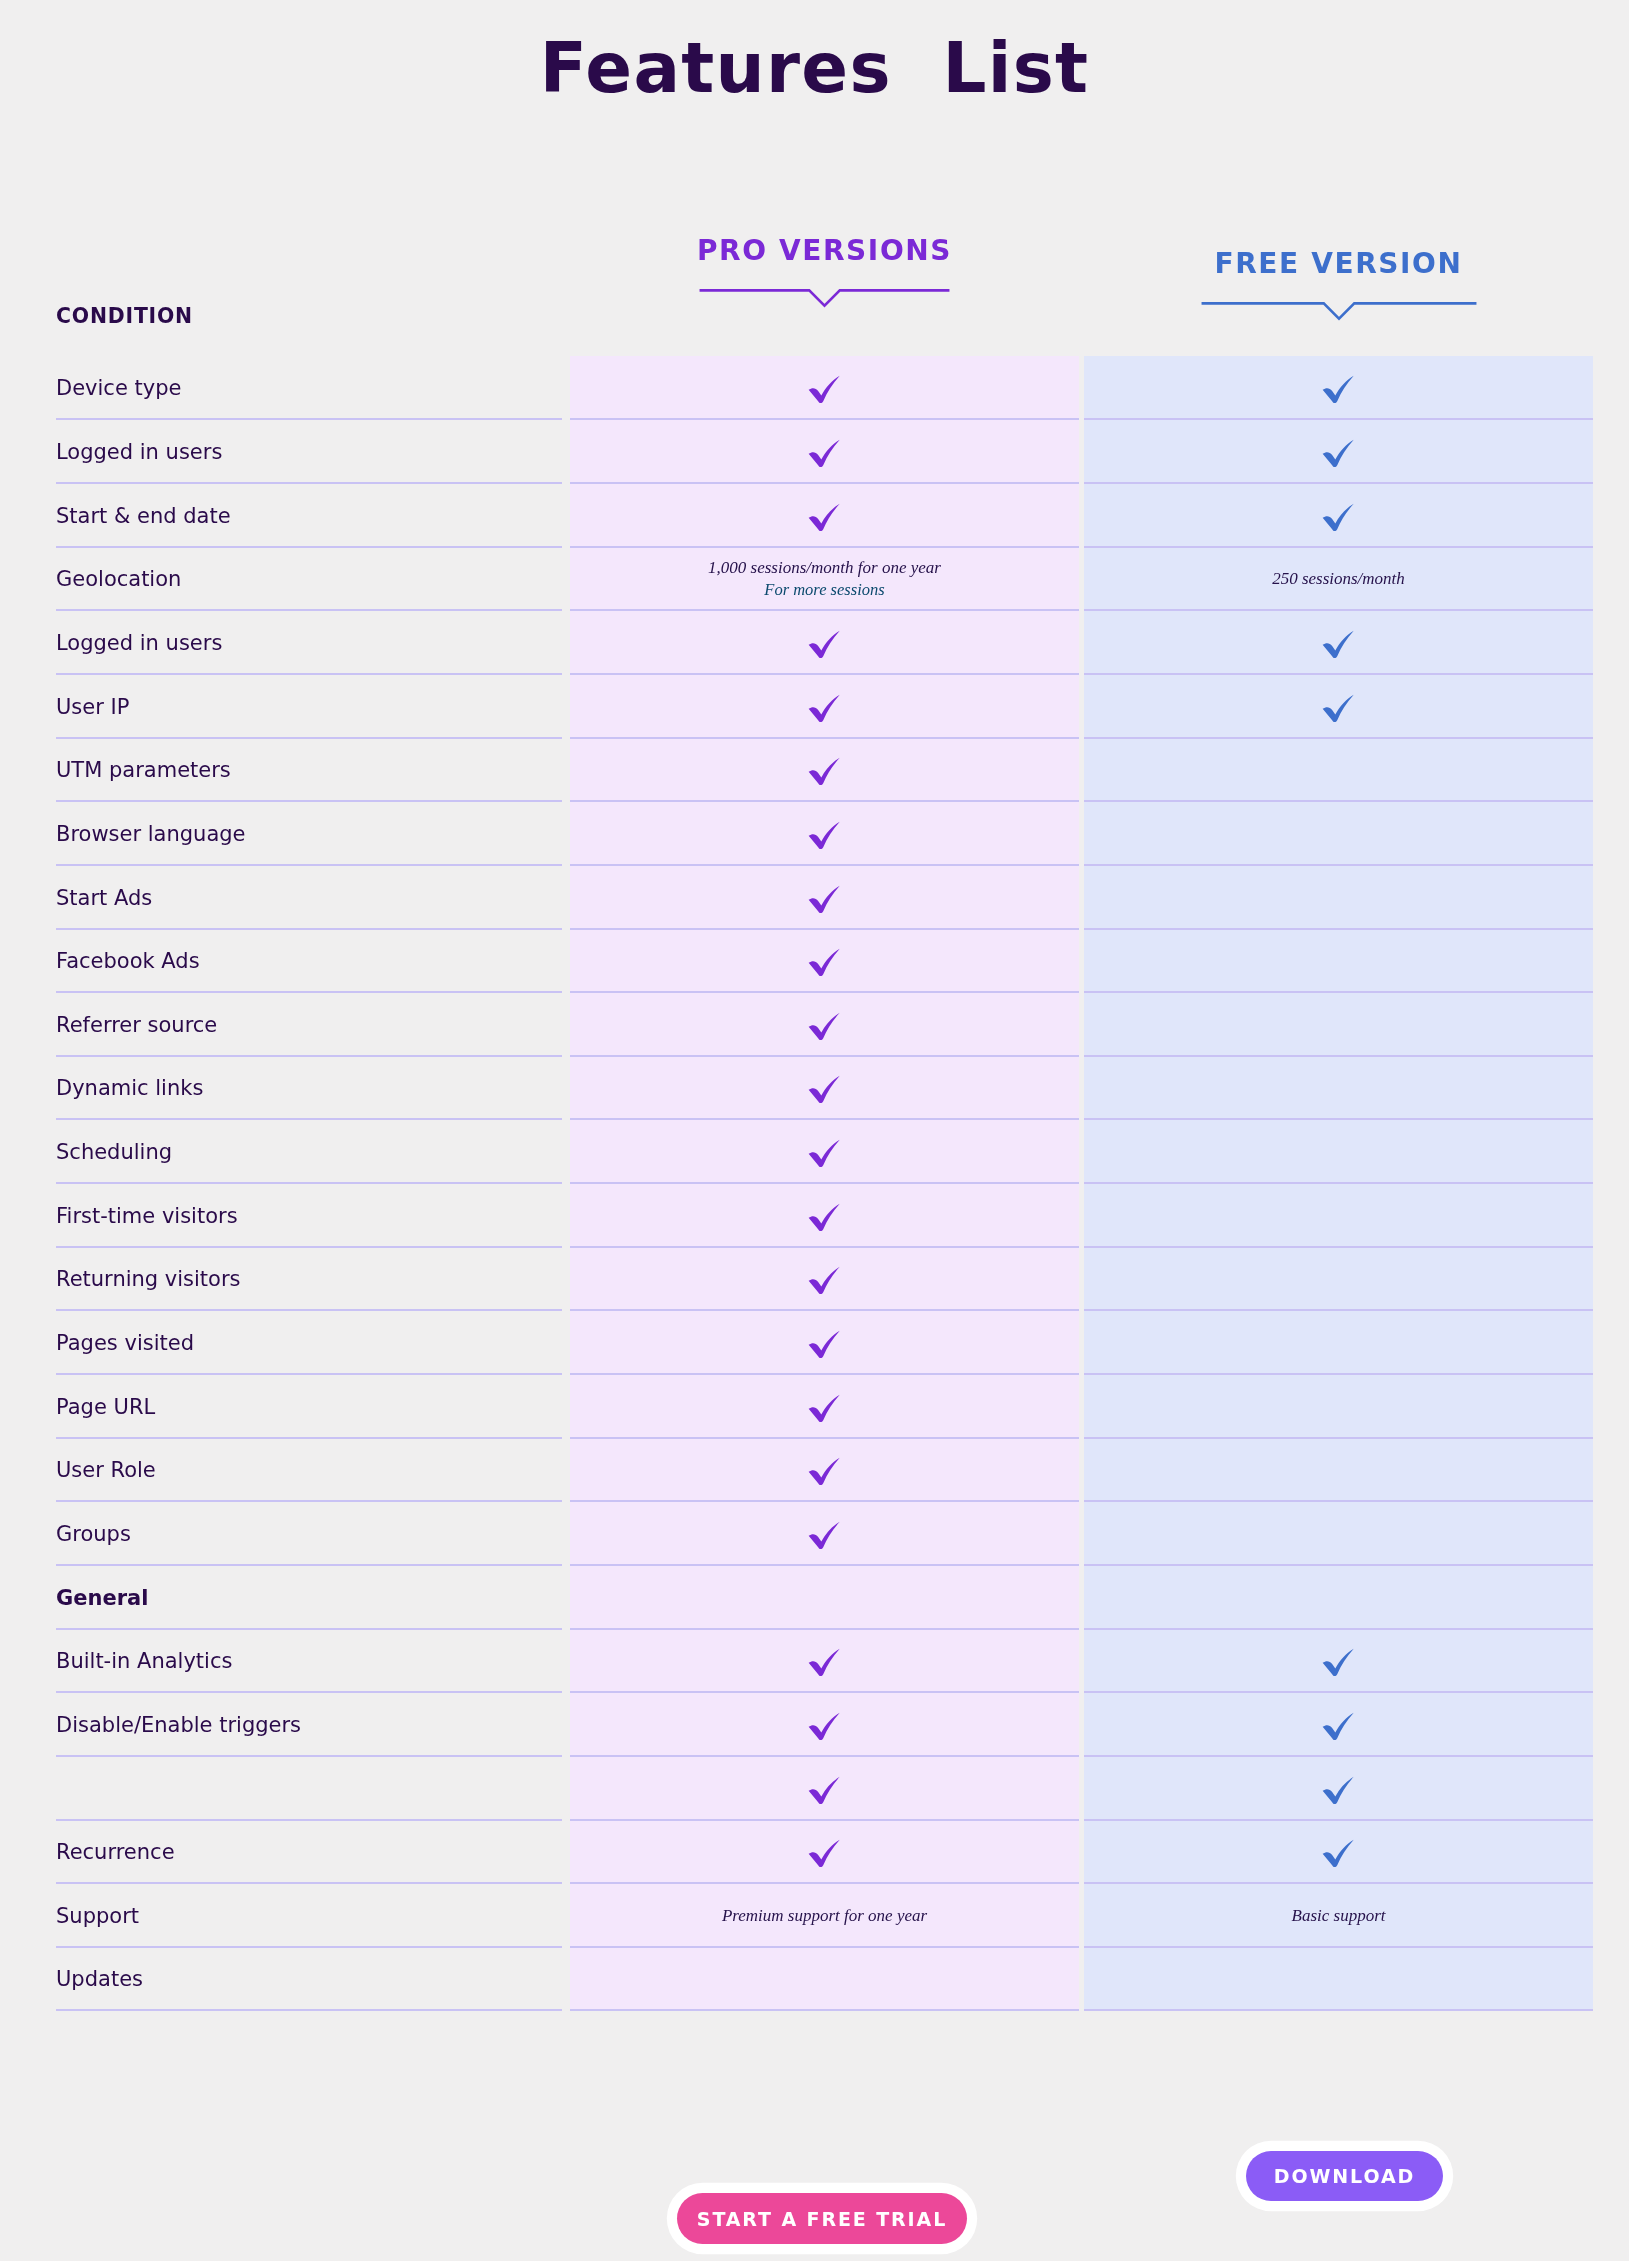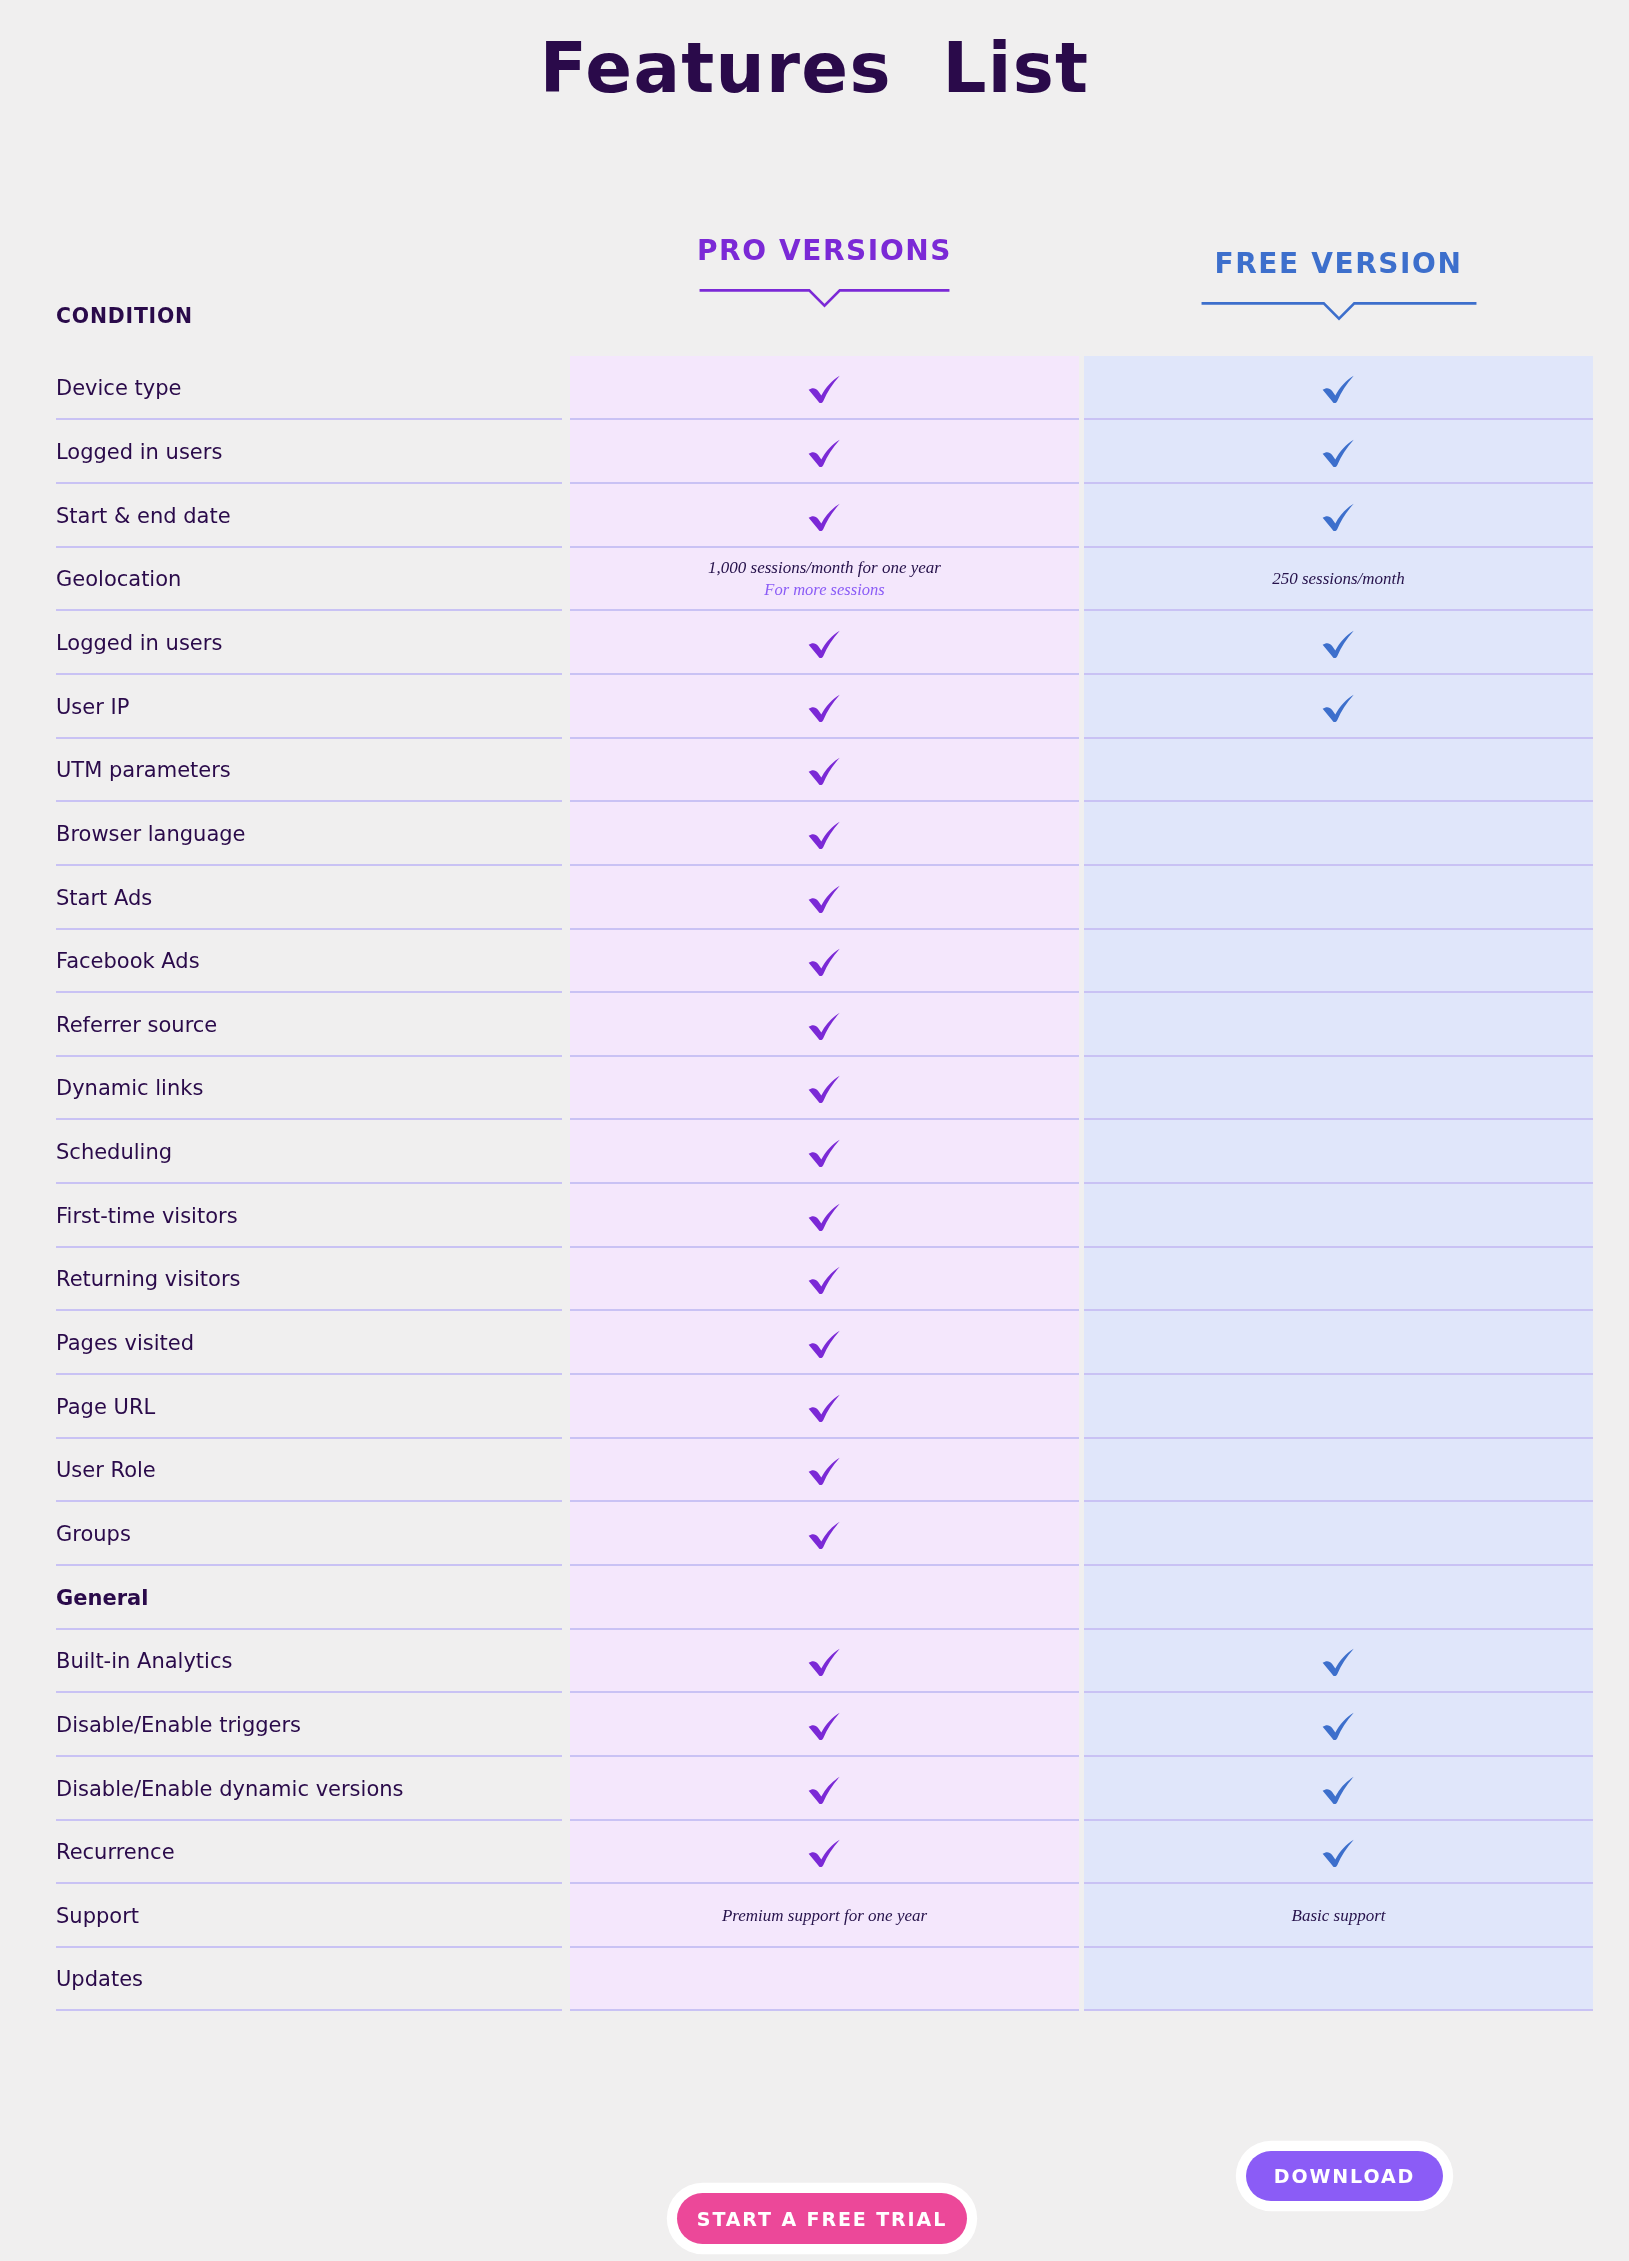--- a/index.html
+++ b/index.html
@@ -124,21 +124,21 @@
     font-family: "Liberation Serif", serif;
     font-style: italic;
     font-size: 17px;
     color: #26124b;
     line-height: 1.32;
   }
   .cell .sub-link {
     font-family: "Liberation Serif", serif;
     font-style: italic;
     font-size: 16.5px;
-    color: #8b5cf6;
+    color: #0c4a6e;
     line-height: 1.32;
   }
 
   .check { display: block; }
 
   
   .btn {
     position: absolute;
     border-radius: 636px;
     display: flex;
@@ -479,21 +479,20 @@
         <div class="cell free">
           <svg class="check" width="37" height="33" viewBox="0 0 58 52">
             <path d="M4 28 C10 24 15 25 19 30 L24 37 C31 24 41 13 53 6 C42 18 33 32 27 46 C25 50 21 50 19 46 Z" fill="#3d6fcc"></path>
           </svg>
         </div>
         <div class="sep a"></div>
         <div class="sep b"></div>
         <div class="sep c"></div>
       </div>
       <div class="row" style="top:1757px">
-        <div class="cond">Disable/Enable dynamic versions</div>
         <div class="cell pro">
           <svg class="check" width="37" height="33" viewBox="0 0 58 52">
             <path d="M4 28 C10 24 15 25 19 30 L24 37 C31 24 41 13 53 6 C42 18 33 32 27 46 C25 50 21 50 19 46 Z" fill="#7b29d6"></path>
           </svg>
         </div>
         <div class="cell free">
           <svg class="check" width="37" height="33" viewBox="0 0 58 52">
             <path d="M4 28 C10 24 15 25 19 30 L24 37 C31 24 41 13 53 6 C42 18 33 32 27 46 C25 50 21 50 19 46 Z" fill="#3d6fcc"></path>
           </svg>
         </div>

